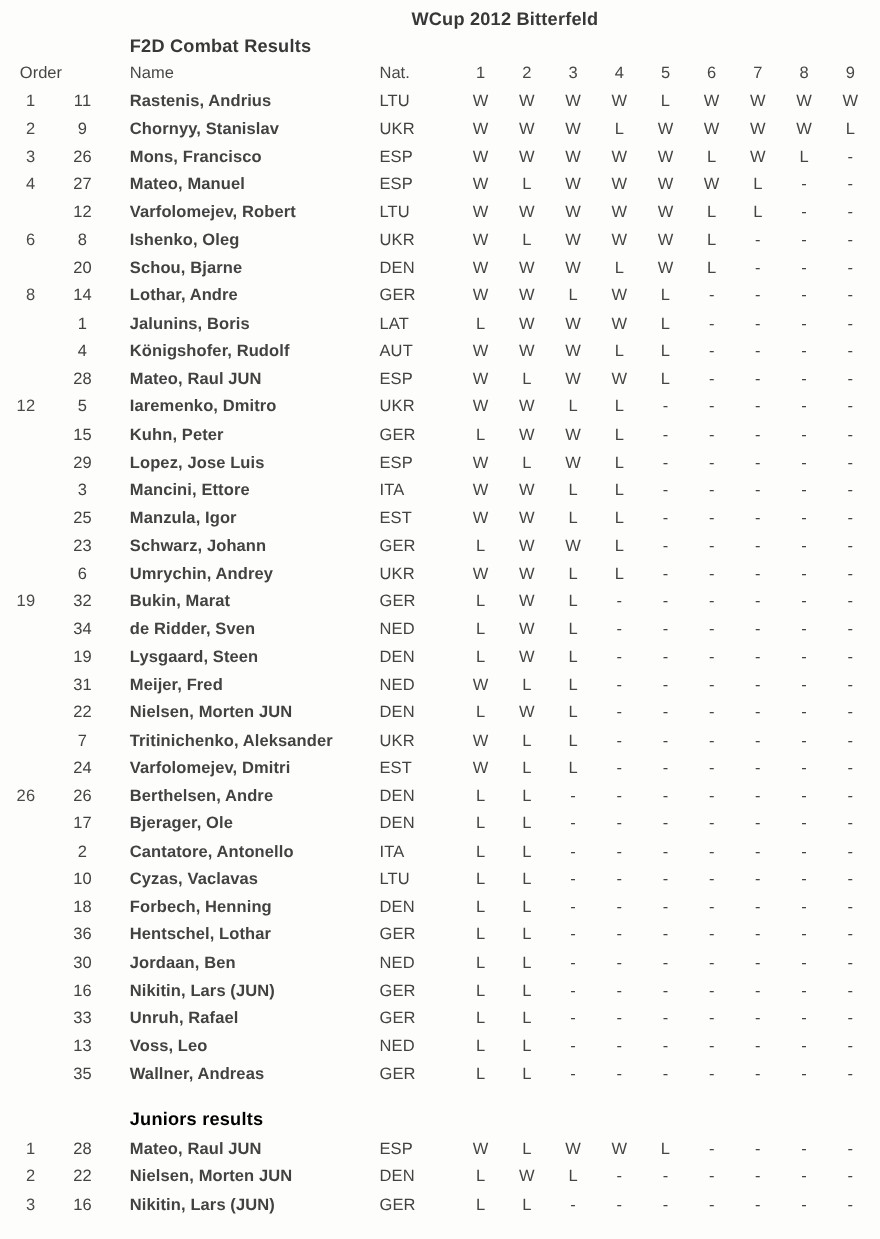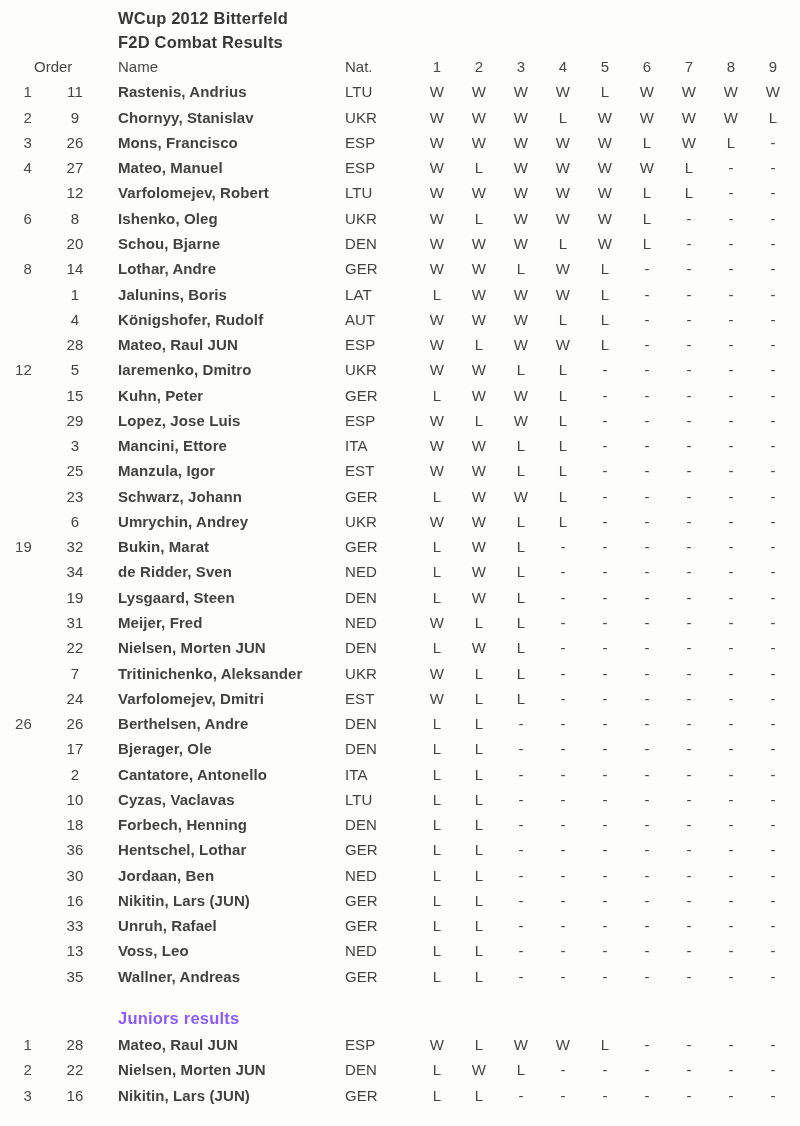--- a/index.html
+++ b/index.html
@@ -16,32 +16,32 @@
     background: #fdfdfc;
   }
   .title {
     margin-left: 118px;
     font-size: 16.5px;
     font-weight: bold;
     color: #383838;
     line-height: 24px;
     letter-spacing: 0.2px;
   }
-  .title-first { padding-top: 6px; }
+  .title-first { padding-top: 6px; text-align: center; }
 
   
   .header-row {
     display: grid;
     grid-template-columns: 110px 227px 79px repeat(9, 42px);
     height: 25.3px;
     align-items: center;
     font-size: 15px;
     color: #474747;
   }
-  .h-order { padding-left: 34px; }
+  .h-order { padding-left: 18px; }
   .h-name  { padding-left: 8px; }
   .h-nat   { padding-left: 8px; }
   .h-round { text-align: center; }
 
   .row {
     display: grid;
     grid-template-columns: 40px 70px 227px 79px repeat(9, 42px);
     height: 25.28px;
     align-items: center;
     font-size: 15px;
@@ -52,21 +52,21 @@
   .c-num   { text-align: center; }
   .c-name  { padding-left: 8px; white-space: nowrap; font-weight: bold; }
   .c-nat   { padding-left: 8px; }
   .c-round { text-align: center; color: #454545; }
 
   .juniors-title {
     margin-top: 18px;
     margin-left: 118px;
     font-size: 16.5px;
     font-weight: bold;
-    color: #8b5cf6;
+    color: #000000;
     line-height: 22px;
     letter-spacing: 0.2px;
   }
   .junior-rows { margin-top: 3px; }
 </style>
 </head>
 <body>
 
 <div class="page">
 

